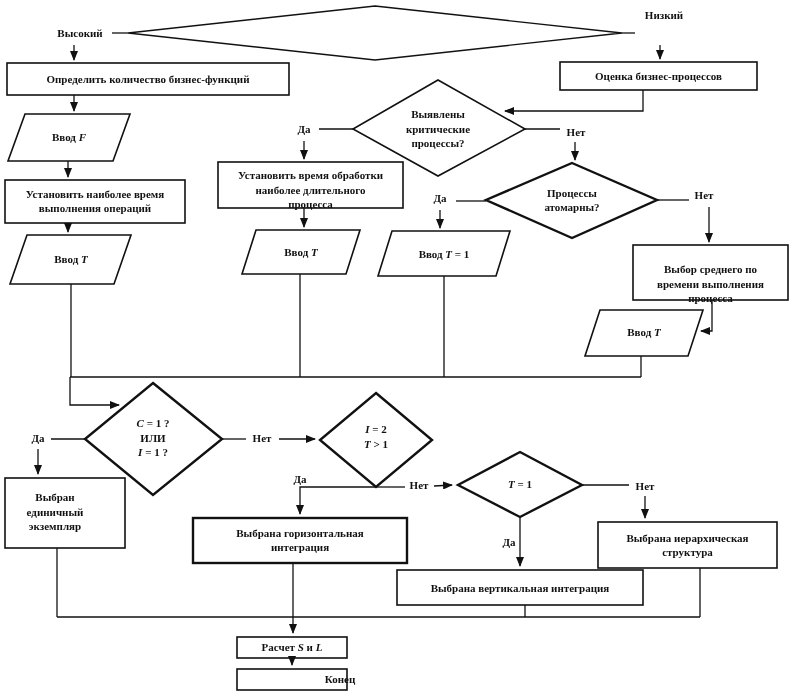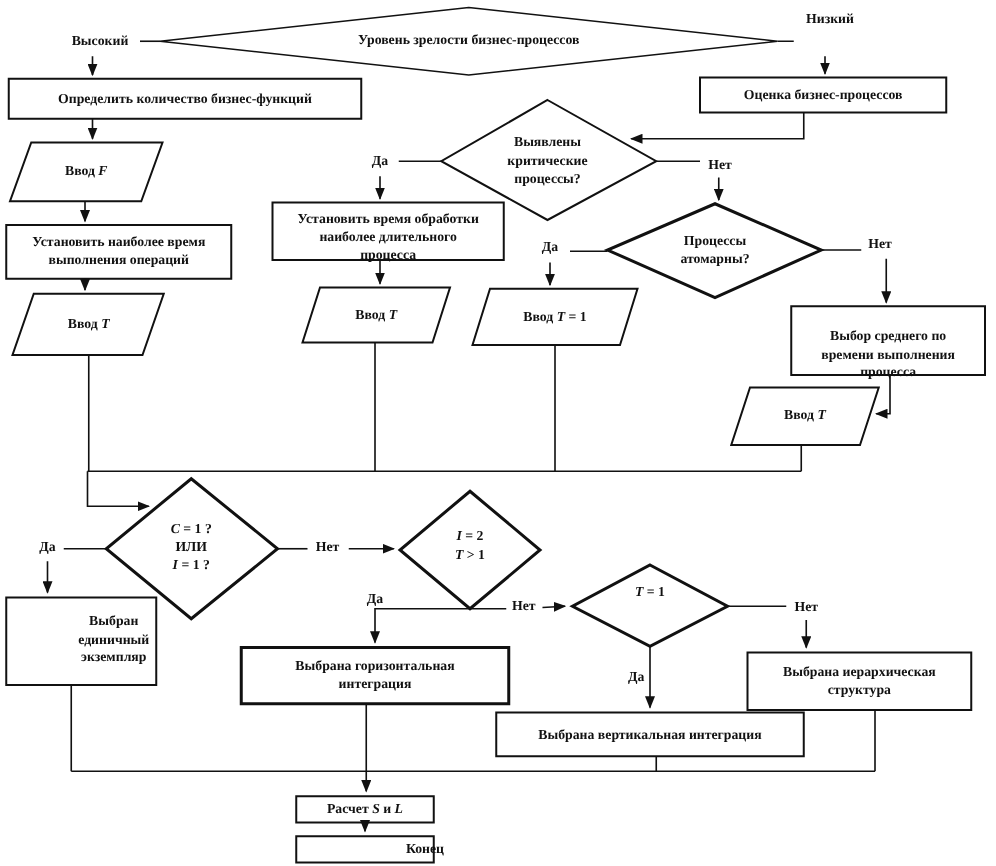--- a/index.html
+++ b/index.html
@@ -91,23 +91,20 @@
     <line class="conn" x1="582" y1="485" x2="629" y2="485"></line>
     <line class="conn" x1="645" y1="496" x2="645" y2="518" marker-end="url(#ah)"></line>
     <line class="conn" x1="293" y1="563" x2="293" y2="617"></line>
     <line class="conn" x1="525" y1="605" x2="525" y2="617"></line>
     <line class="conn" x1="700" y1="568" x2="700" y2="617"></line>
     <line class="conn" x1="57" y1="617" x2="700" y2="617"></line>
     <line class="conn" x1="293" y1="617" x2="293" y2="633" marker-end="url(#ah)"></line>
     <line class="conn" x1="292" y1="658" x2="292" y2="665" marker-end="url(#ah)"></line>
   </svg>
 
-  <div class="node" style="left:225px;top:20px;width:300px;height:24px;">
-      <div><span>Уровень зрелости бизнес-процессов</span></div>
-    </div>
   <div class="node" style="left:10px;top:65px;width:276px;height:28px;">
       <div><span>Определить количество бизнес-функций</span></div>
     </div>
   <div class="node" style="left:19px;top:126px;width:100px;height:22px;">
       <div><span>Ввод </span><span class="it">F</span></div>
     </div>
   <div class="node" style="left:8px;top:185px;width:174px;height:32px;">
       <div><span>Установить наиболее время</span></div>
       <div><span>выполнения операций</span></div>
     </div>
@@ -147,24 +144,24 @@
     </div>
   <div class="node" style="left:103px;top:416px;width:100px;height:44px;">
       <div><span class="it">C</span><span> = 1 ?</span></div>
       <div><span>ИЛИ</span></div>
       <div><span class="it">I</span><span> = 1 ?</span></div>
     </div>
   <div class="node" style="left:326px;top:421px;width:100px;height:31px;">
       <div><span class="it">I</span><span> = 2</span></div>
       <div><span class="it">T</span><span> &gt; 1</span></div>
     </div>
-  <div class="node" style="left:470px;top:464px;width:100px;height:20px;">
+  <div class="node" style="left:470px;top:474px;width:100px;height:20px;">
       <div><span class="it">T</span><span> = 1</span></div>
     </div>
-  <div class="node" style="left:7px;top:489px;width:96px;height:46px;padding-left:36px;">
+  <div class="node" style="left:7px;top:489px;width:96px;height:46px;">
       <div><span>Выбран</span></div>
       <div><span>единичный</span></div>
       <div><span>экземпляр</span></div>
     </div>
   <div class="node" style="left:196px;top:524px;width:208px;height:32px;">
       <div><span>Выбрана горизонтальная</span></div>
       <div><span>интеграция</span></div>
     </div>
   <div class="node" style="left:601px;top:529px;width:173px;height:32px;">
       <div><span>Выбрана иерархическая</span></div>

